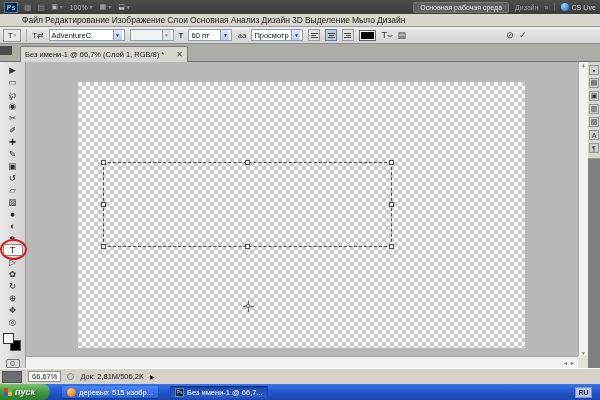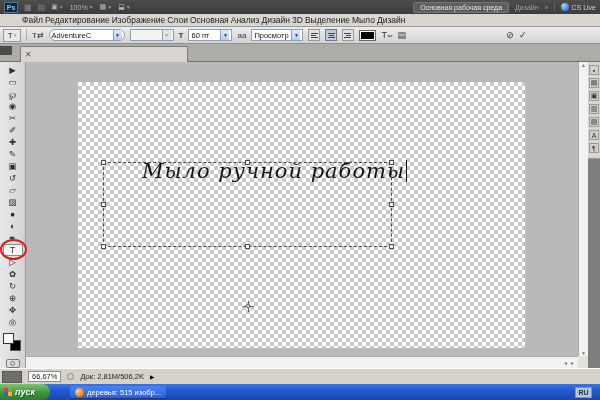--- a/index.html
+++ b/index.html
@@ -108,21 +108,21 @@
 
   
   #taskbar { left:0; top:384px; width:600px; height:16px;
     background:linear-gradient(#3a74e8,#2258cf 45%,#1c46ad); display:flex; align-items:center; }
   #start-btn { width:50px; height:16px; background:linear-gradient(#7cc46e,#3f9440 55%,#2e7d32);
     border-radius:0 8px 8px 0; display:flex; align-items:center; gap:3px; padding:0 6px 0 4px;
     color:#fff; font-weight:bold; font-style:italic; font-size:9px; text-shadow:1px 1px 1px #1e5a20; }
   #win-flag { width:8px; height:8px; display:grid; grid-template-columns:4px 4px; grid-template-rows:4px 4px; gap:0; }
   #win-flag i:nth-child(1){background:#e33e2b} #win-flag i:nth-child(2){background:#6cb33f}
   #win-flag i:nth-child(3){background:#2f63c4} #win-flag i:nth-child(4){background:#f4b51d}
-  .task-btn { height:12px; margin-left:20px; border-radius:2px; display:flex; align-items:center; gap:3px;
+  .task-btn { height:12px; margin-left:12px; border-radius:2px; display:flex; align-items:center; gap:3px;
     padding:0 5px; font-size:7.5px; color:#fff; background:linear-gradient(#4a83f5,#2b60d8); box-shadow:0 1px 1px #16368a; }
   .task-btn.pressed { background:linear-gradient(#1d48ae,#2a5ccb); box-shadow:inset 0 1px 2px #0e2a73; }
   #ff-icon { width:9px; height:9px; border-radius:50%; background:radial-gradient(circle at 35% 35%, #ffd27a, #f58f17 55%, #cf5708); }
   #ps-task-icon { width:9px; height:9px; background:#0d2740; color:#9ecdf2; font-size:5px; display:flex;
     align-items:center; justify-content:center; border:1px solid #5d87ab; }
   #tray-lang { margin-left:auto; margin-right:8px; width:17px; height:11px; background:#b9c6dd; border:1px solid #8094b8;
     color:#1c2c4a; font-size:7px; font-weight:bold; display:flex; align-items:center; justify-content:center; }
 </style>
 </head>
 <body>
@@ -170,21 +170,21 @@
   <span class="menu-item">Дизайн</span>
 </div>
 
 <div class="abs" id="options-bar">
   <span class="tool-preset">
     <span>T</span>
     <span class="caret">▾</span>
   </span>
   <span class="vsep"></span>
   <span class="opt-ico">T⇄</span>
-  <span class="opt-box" style="width:76px;border-radius:6px;">
+  <span class="opt-box" style="width:76px;">
     <span style="flex:1">AdventureC</span>
     <span class="dd-arrow">▼</span>
   </span>
   <span class="opt-box" style="width:44px;background:#f2f2f2;">
     <span style="flex:1"></span>
     <span class="dd-arrow disabled">▼</span>
   </span>
   <span class="opt-ico" style="font-weight:bold">T</span>
   <span class="opt-box" style="width:44px;">
     <span style="flex:1">60 пт</span>
@@ -213,20 +213,21 @@
   <span id="color-swatch"></span>
   <span class="icon-btn">T⌣</span>
   <span class="icon-btn">▤</span>
   <span class="icon-btn" style="margin-left:95px;">⊘</span>
   <span class="icon-btn">✓</span>
 </div>
 
 <div class="abs" id="tab-bar"></div>
 <div class="abs" id="dock-collapse-strip"></div>
 <div class="abs" id="doc-tab">
+  <span style="flex:1">Без имени-1 @ 66,7% (Слой 1, RGB/8) *</span>
   <span id="tab-close">✕</span>
 </div>
 
 <div class="abs" id="toolbox">
   <span class="tool">▶</span>
   <span class="tool">▭</span>
   <span class="tool">℘</span>
   <span class="tool">◉</span>
   <span class="tool">✂</span>
   <span class="tool">✐</span>
@@ -251,21 +252,20 @@
     <span id="bg-swatch"></span>
   </span>
   <span id="quickmask-btn">
       <b></b>
     </span>
 </div>
 <div class="abs" id="annotation-circle"></div>
 
 <div class="abs" id="canvas-area">
   <div id="checkerboard"></div>
-  <div id="canvas-text"><span>Мыло ручной работы</span><span id="text-cursor"></span></div>
   <div id="text-bbox">
     <span class="handle" style="left:-3px;top:-3px;"></span>
     <span class="handle" style="left:141px;top:-3px;"></span>
     <span class="handle" style="right:-3px;top:-3px;"></span>
     <span class="handle" style="left:-3px;top:39px;"></span>
     <span class="handle" style="right:-3px;top:39px;"></span>
     <span class="handle" style="left:-3px;bottom:-3px;"></span>
     <span class="handle" style="left:141px;bottom:-3px;"></span>
     <span class="handle" style="right:-3px;bottom:-3px;"></span>
     <span id="ref-point">
@@ -312,14 +312,18 @@
         <i></i>
         <i></i>
         <i></i>
       </span>
     <span>пуск</span>
   </span>
   <span class="task-btn">
     <span id="ff-icon"></span>
     <span>деревья: 515 изобр...</span>
   </span>
+  <span class="task-btn pressed">
+    <span id="ps-task-icon">Ps</span>
+    <span>Без имени-1 @ 66,7...</span>
+  </span>
   <span id="tray-lang">RU</span>
 </div>
 
 </body></html>

